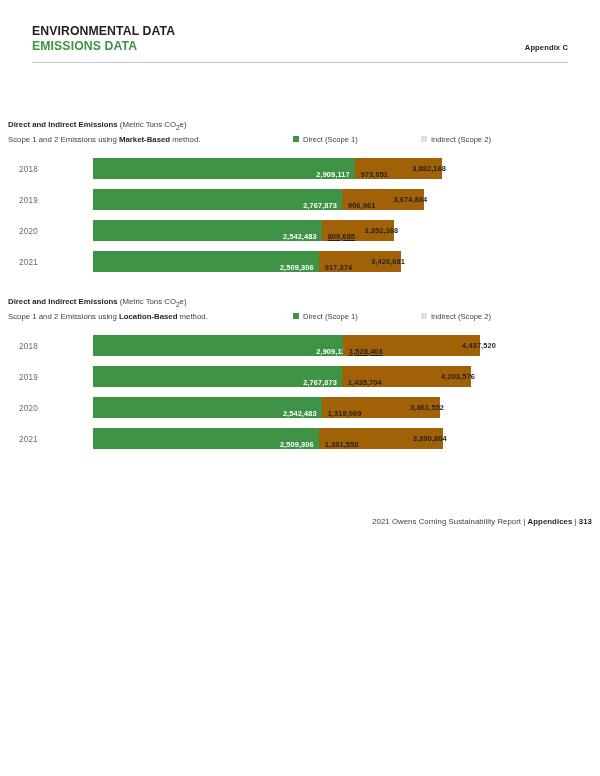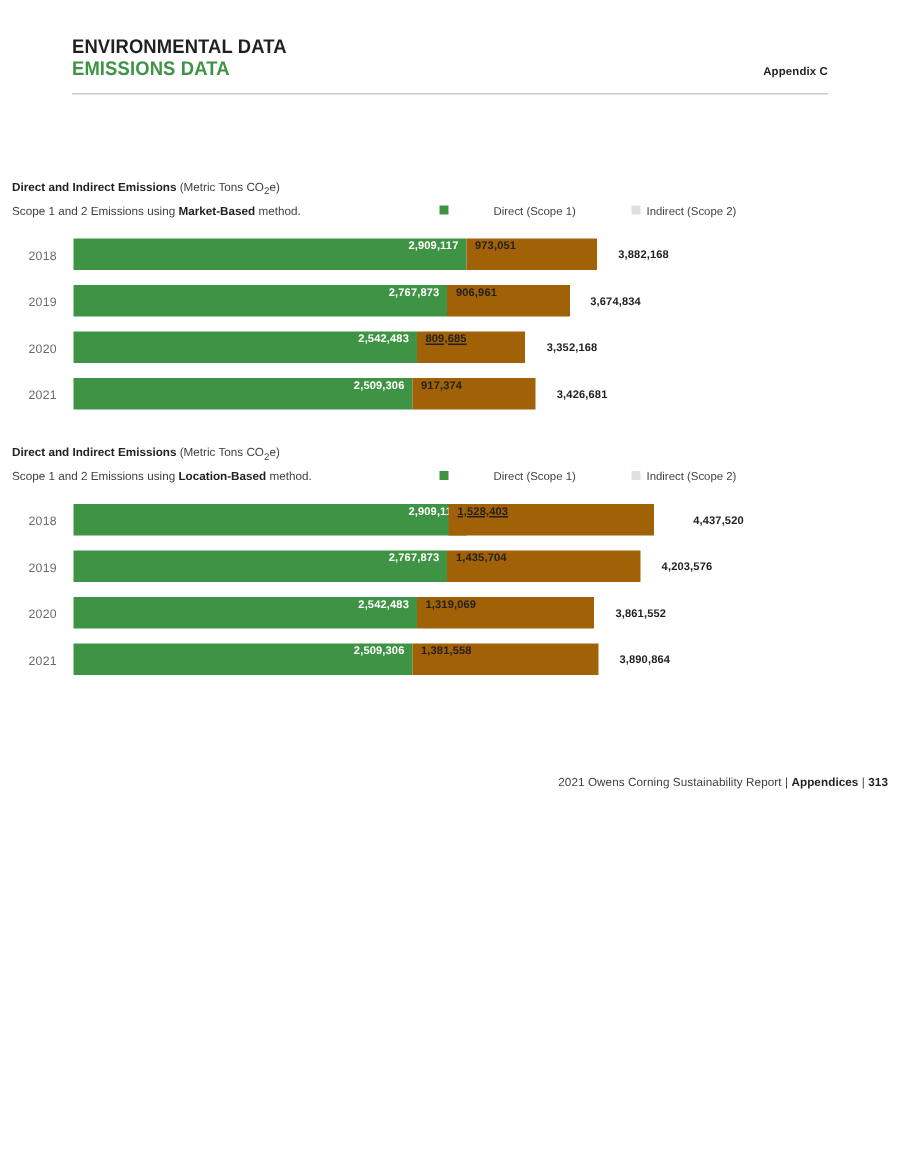--- a/index.html
+++ b/index.html
@@ -14,21 +14,21 @@
     color: #231f20;
     -webkit-font-smoothing: antialiased;
     position: relative;
     overflow: hidden;
   }
   .page {
     position: relative;
     width: 600px;
     height: 544px;
     box-sizing: border-box;
-    padding: 0 40px;
+    padding: 0 24px;
     border-radius: 19px;
   }
 
   
   .header {
     position: relative;
     padding-top: 24px;
     height: 40px;
   }
   .title-block {
@@ -130,21 +130,21 @@
     height: 13px;
   }
   .legend-item {
     position: absolute;
     display: flex;
     align-items: center;
     font-size: 7.6px;
     color: #3f3f3f;
     white-space: nowrap;
   }
-  .legend-item.direct { left: 0; gap: 26px; }
+  .legend-item.direct { left: 0; }
   .legend-item.indirect { left: 128px; }
   .swatch {
     width: 6px;
     height: 6px;
     margin-right: 4px;
     display: inline-block;
   }
   .swatch.green { background: #3e9444; }
   .swatch.gray  { background: #dde1e1; }
 
@@ -174,21 +174,22 @@
     right: 0;
     top: 0;
     height: 21px;
   }
   .seg {
     position: absolute;
     top: 0;
     height: 21px;
     box-sizing: border-box;
     display: flex;
-    align-items: flex-start;
+    align-items: flex-end;
+    margin-left: 44px;
   }
   .seg-direct {
     left: 0;
     background: #3e9444;
     justify-content: flex-end;
   }
   .seg-indirect {
     background: #a16207;
     justify-content: flex-start;
   }

